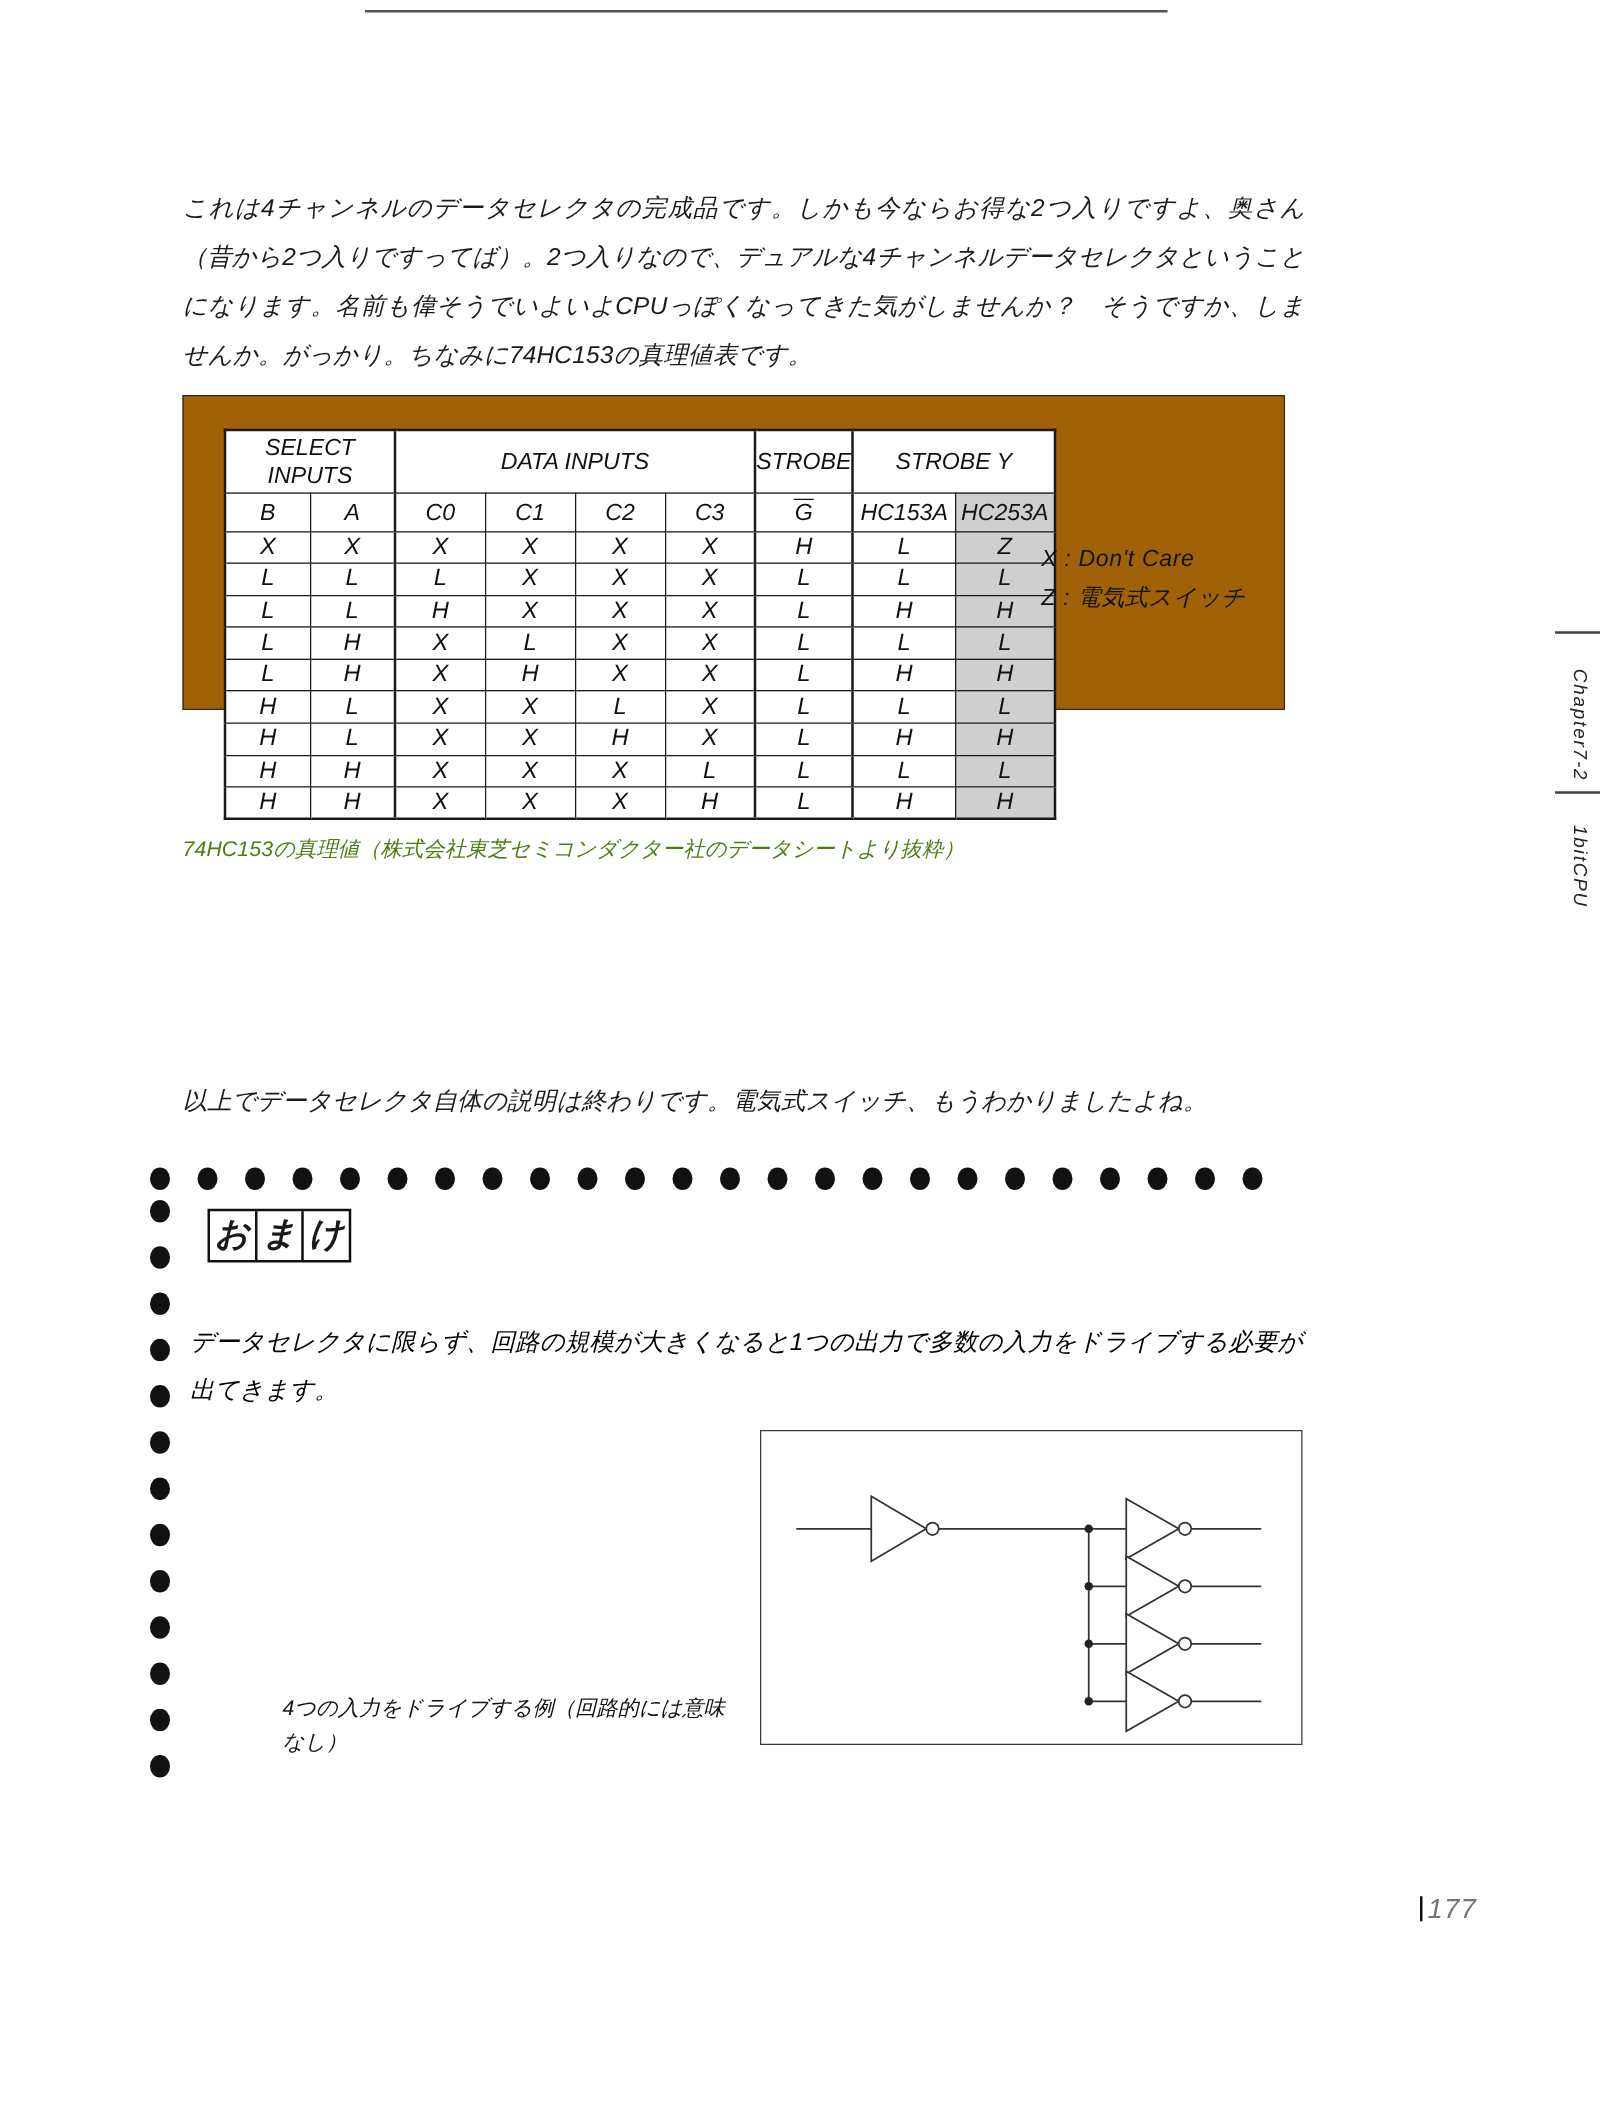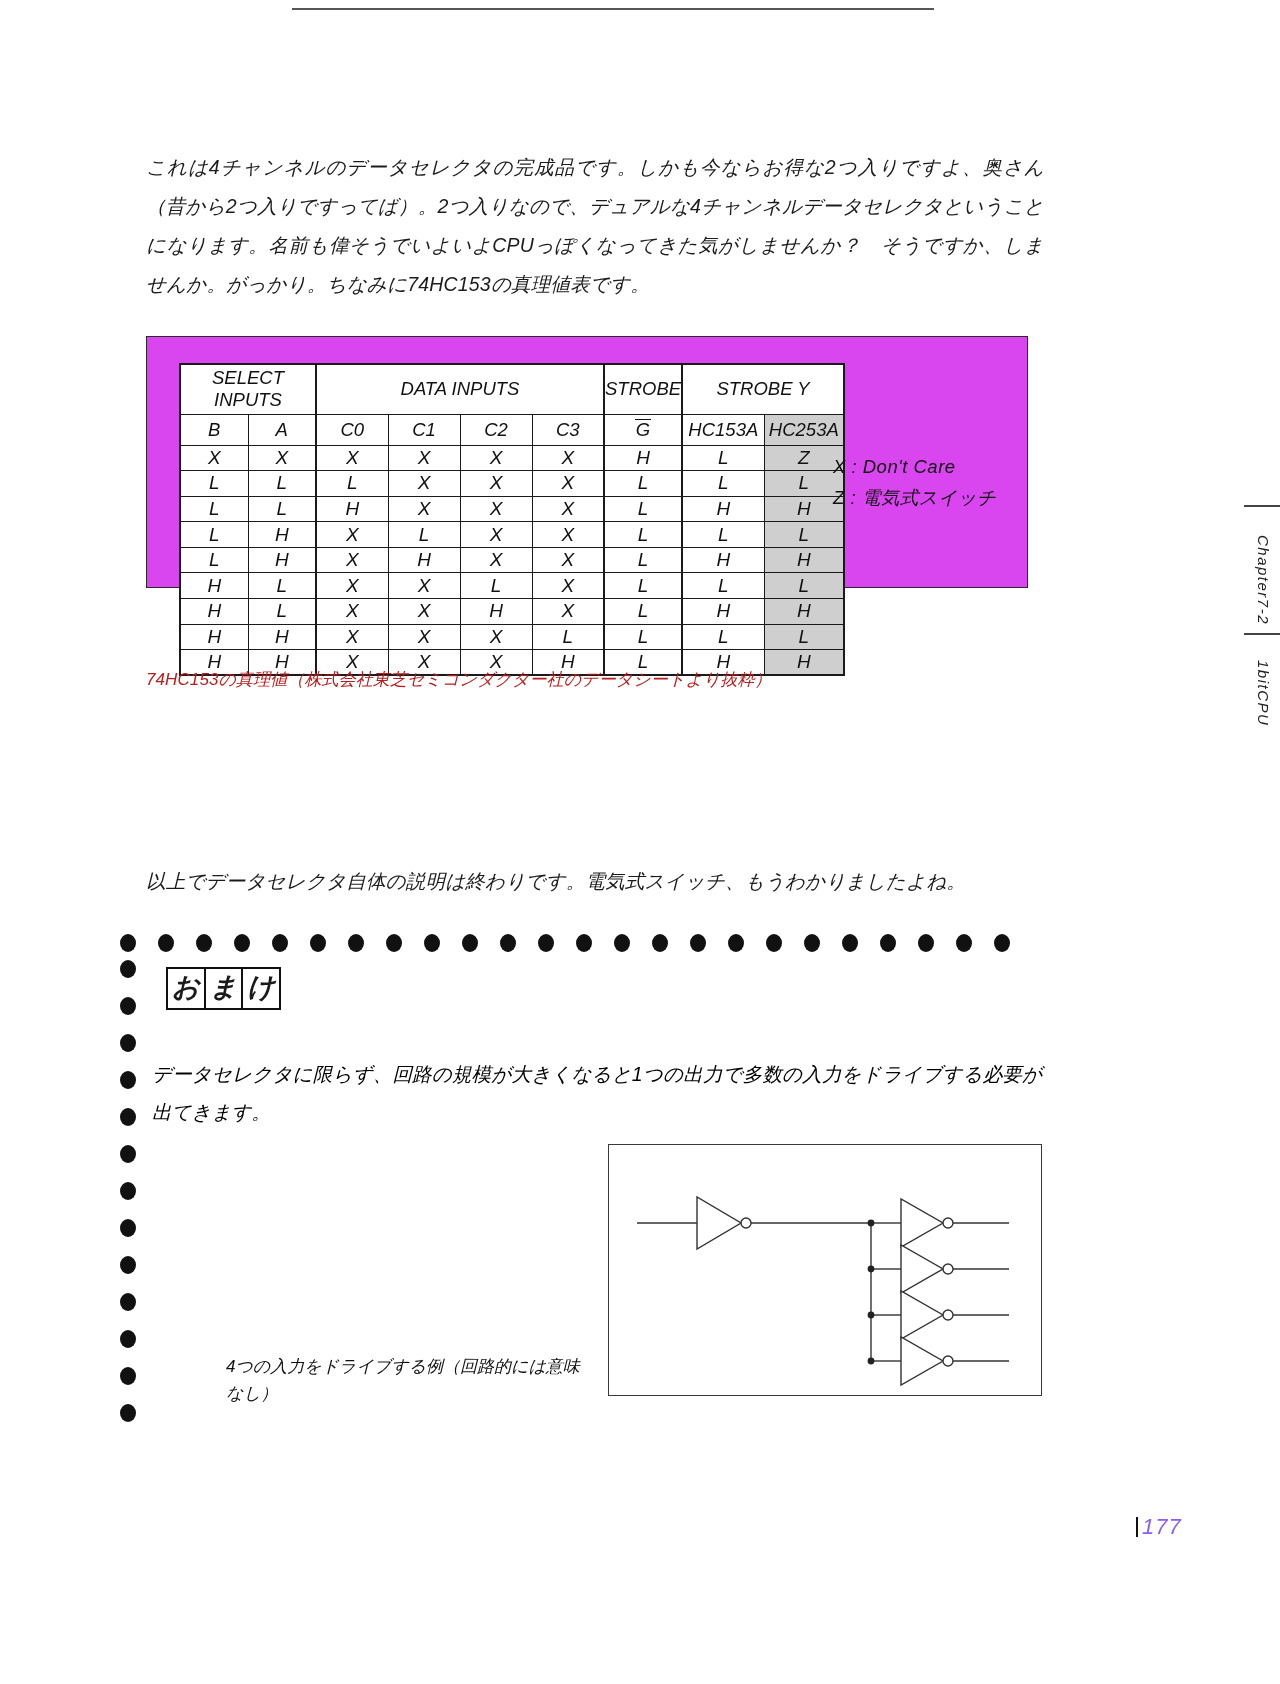--- a/index.html
+++ b/index.html
@@ -29,24 +29,24 @@
     font-weight: 400;
   }
   .para p { margin: 0; }
 
   #para-intro { left: 146px; top: 148px; width: 898px; }
   #para-strobe { left: 146px; top: 722px; width: 898px; }
   #para-closing { left: 146px; top: 862px; width: 898px; }
 
   
   #table-block {
-    position: absolute; left: 146px; top: 336px;
+    position: absolute; left: 146px; top: 316px;
     width: 882px; height: 252px;
     border: 1.5px solid #2a2a2a;
-    background: #d946ef;
+    background: #a16207;
   }
   table.truth {
     position: absolute; left: 32px; top: 26px;
     border-collapse: collapse;
     font-size: 19px;
     font-family: "Liberation Sans", sans-serif;
     color: #111;
   }
   table.truth th, table.truth td {
     border: 1px solid #1a1a1a;
@@ -83,21 +83,21 @@
   
   .legend {
     position: absolute; left: 686px; top: 114px;
     font-size: 18.5px; line-height: 31px; color: #111; white-space: nowrap;
   }
   .legend div { letter-spacing: 0.5px; }
 
   
   #table-caption {
     position: absolute; left: 146px; top: 668px;
-    font-size: 17px; color: #b91c1c; letter-spacing: 0.1px; white-space: nowrap;
+    font-size: 17px; color: #4d7c0f; letter-spacing: 0.1px; white-space: nowrap;
   }
 
   
   #dot-row {
     position: absolute; left: 120px; top: 934px; width: 918px; height: 18px;
   }
   #dot-col {
     position: absolute; left: 120px; top: 960px; width: 18px; height: 470px;
   }
   .dot {
@@ -153,21 +153,21 @@
     position: absolute;
     writing-mode: vertical-rl;
     font-size: 15px; letter-spacing: 1.5px; color: #222; white-space: nowrap;
   }
   #tab-chapter { right: 8px; top: 30px; }
   #tab-section { right: 8px; top: 155px; }
 
   
   #page-number {
     position: absolute; left: 1136px; top: 1514px;
-    font-size: 22px; color: #8b5cf6; letter-spacing: 1px;
+    font-size: 22px; color: #737373; letter-spacing: 1px;
   }
   #page-number .bar {
     display: inline-block; border-left: 2px solid #111; height: 20px;
     margin-right: 4px; vertical-align: -3px;
   }
 </style>
 </head>
 <body>
 
 <div id="page">

